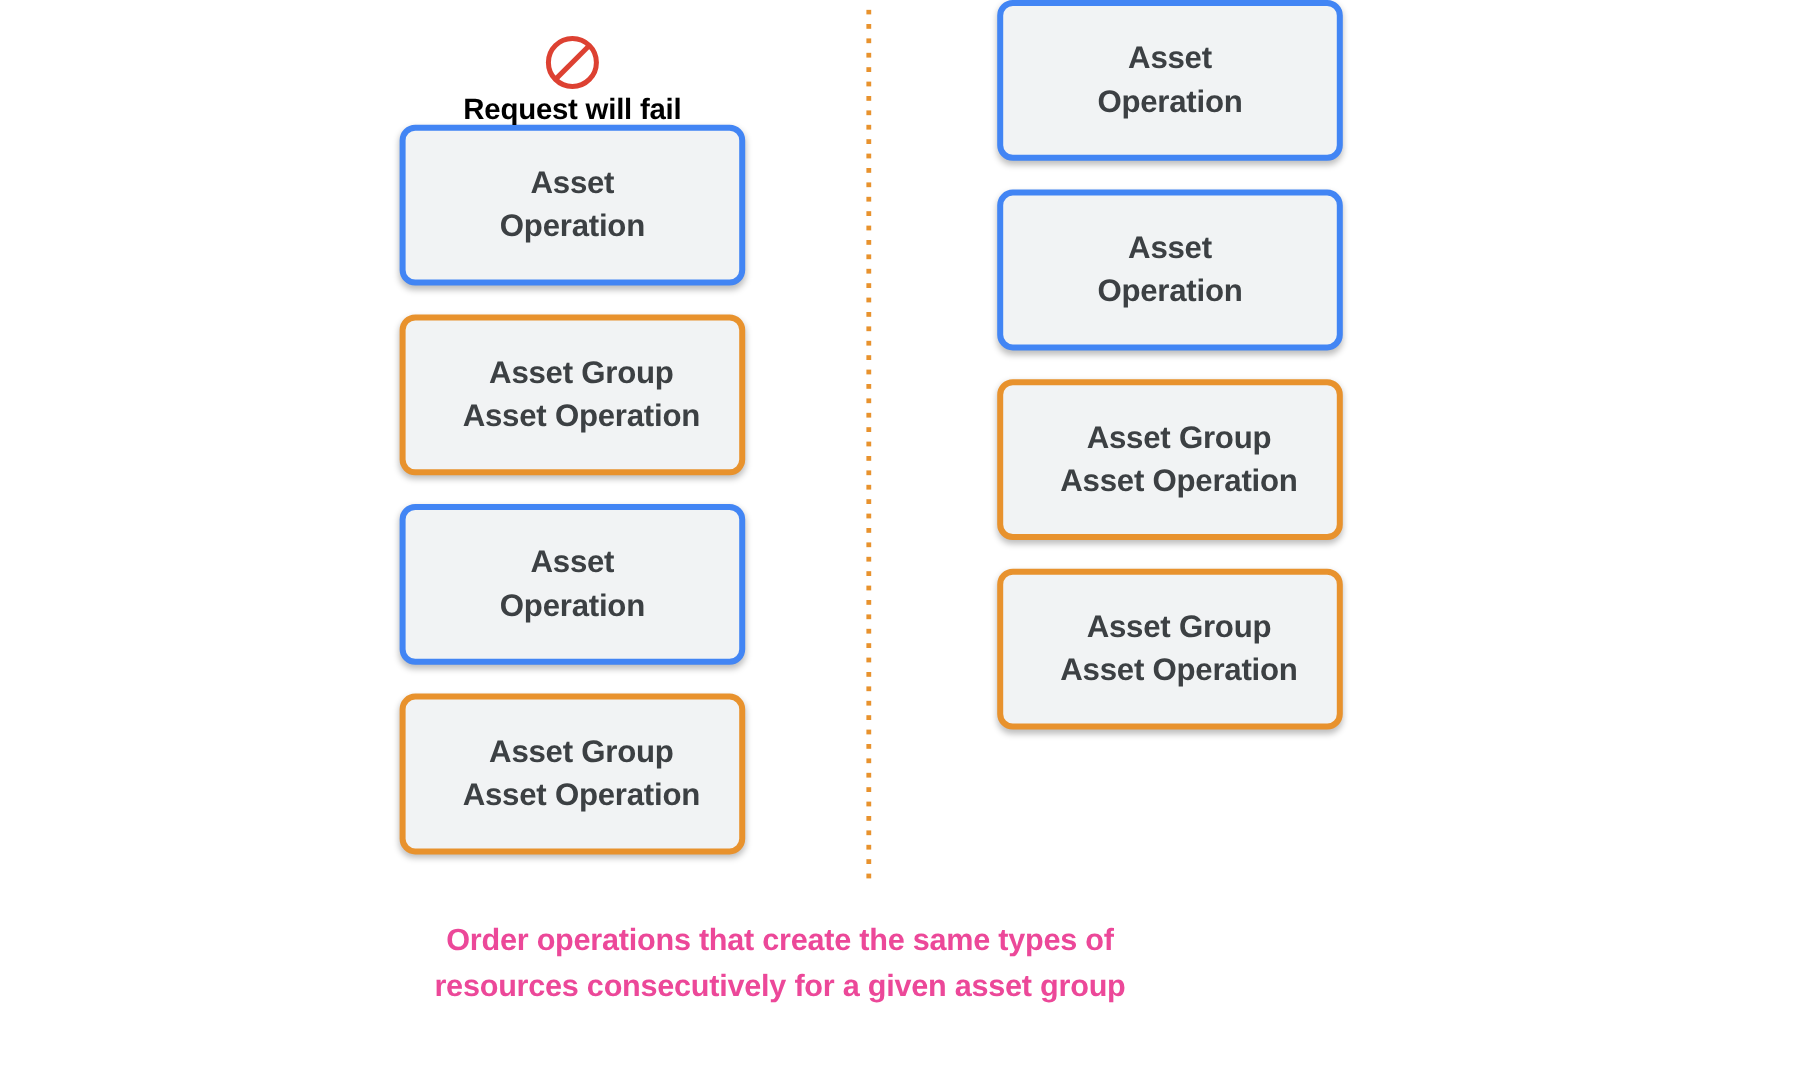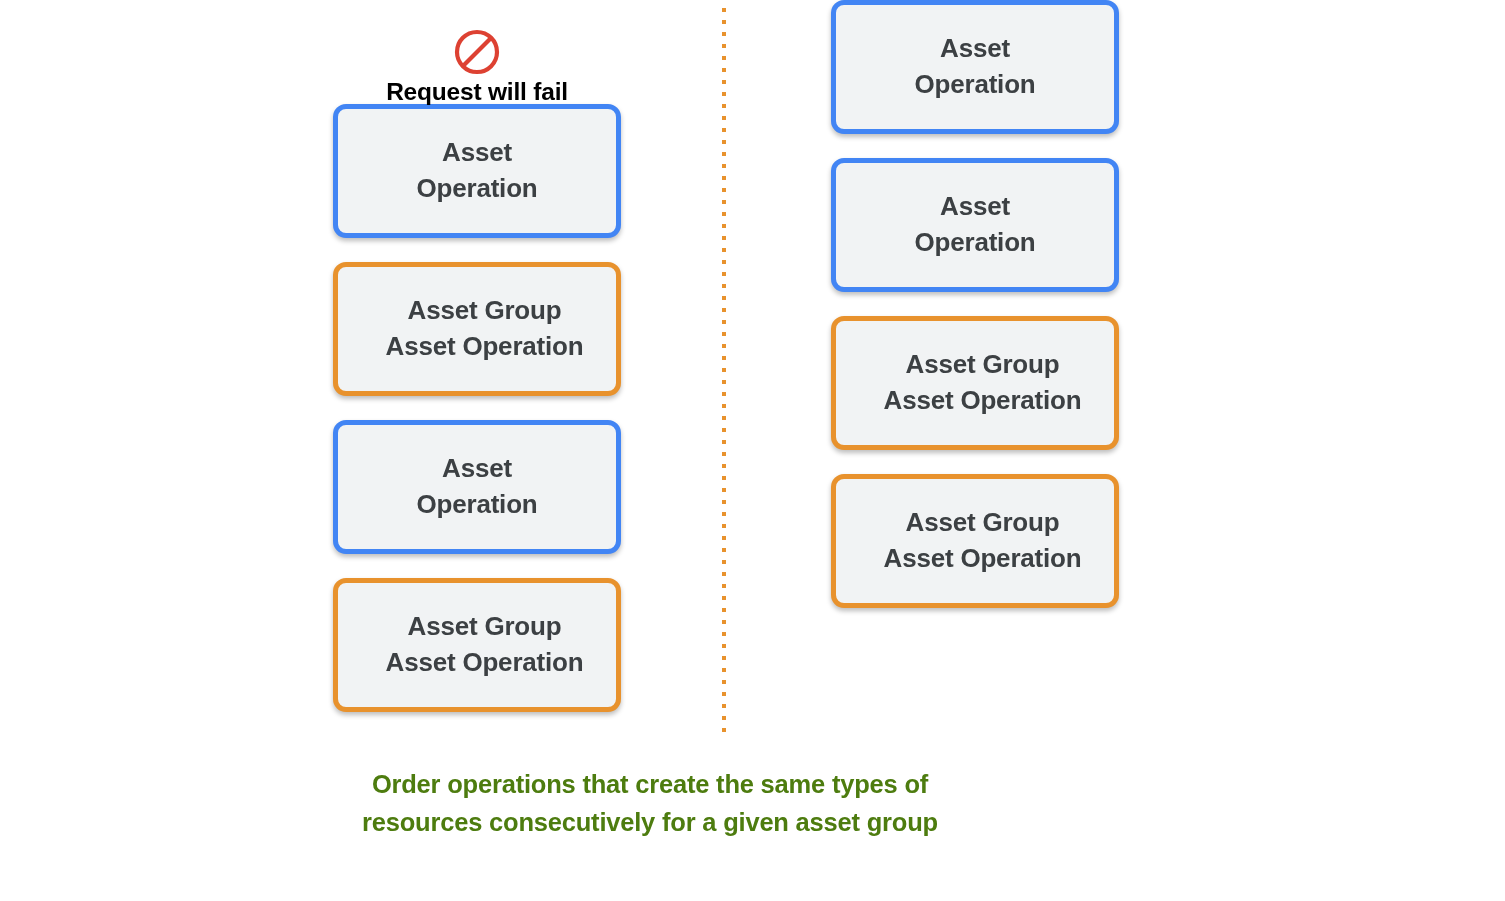--- a/index.html
+++ b/index.html
@@ -108,21 +108,21 @@
   
   .caption {
     position: absolute;
     left: 0;
     top: 765px;
     width: 1300px;
     text-align: center;
     font-size: 25.5px;
     font-weight: 700;
     line-height: 1.50;
-    color: #4d7c0f;
+    color: #ec4899;
     letter-spacing: -0.2px;
     white-space: pre-line;
   }
 </style>
 </head>
 <body>
 
 <div id="canvas">
 
   <div class="divider"></div>

